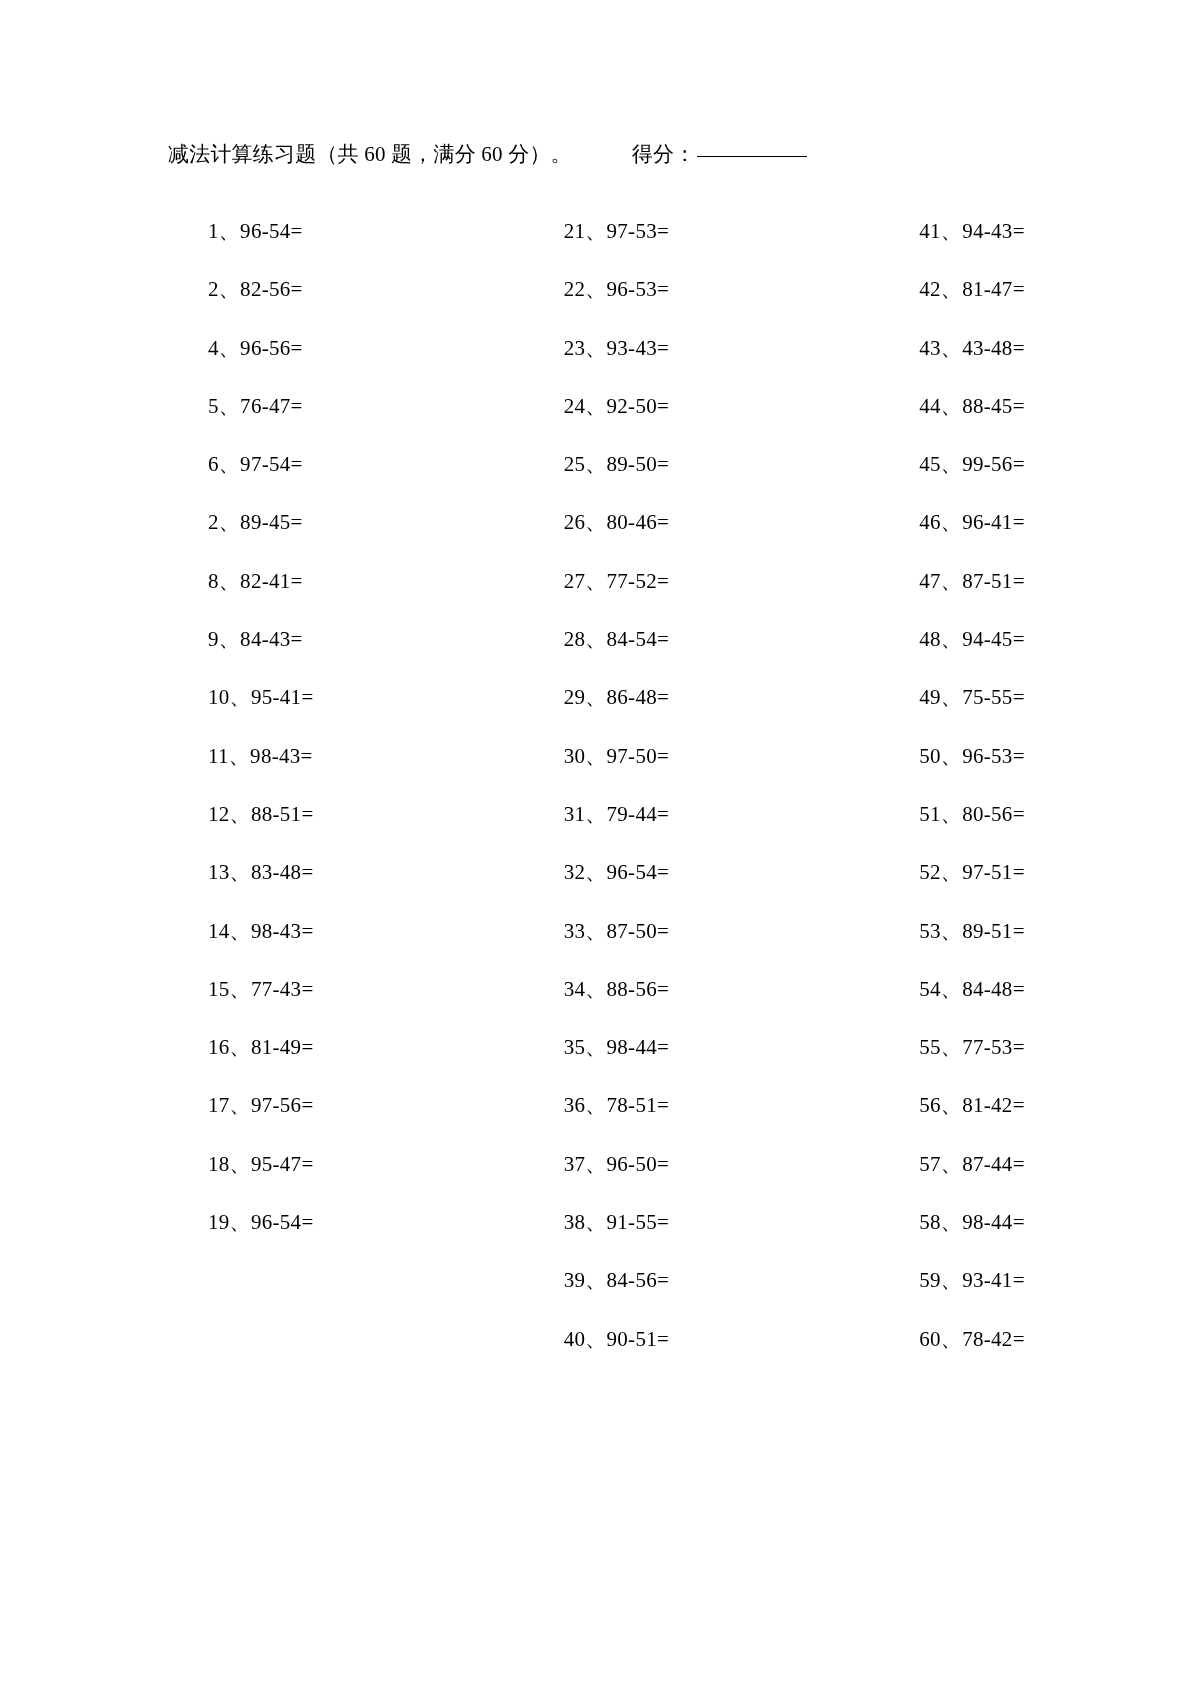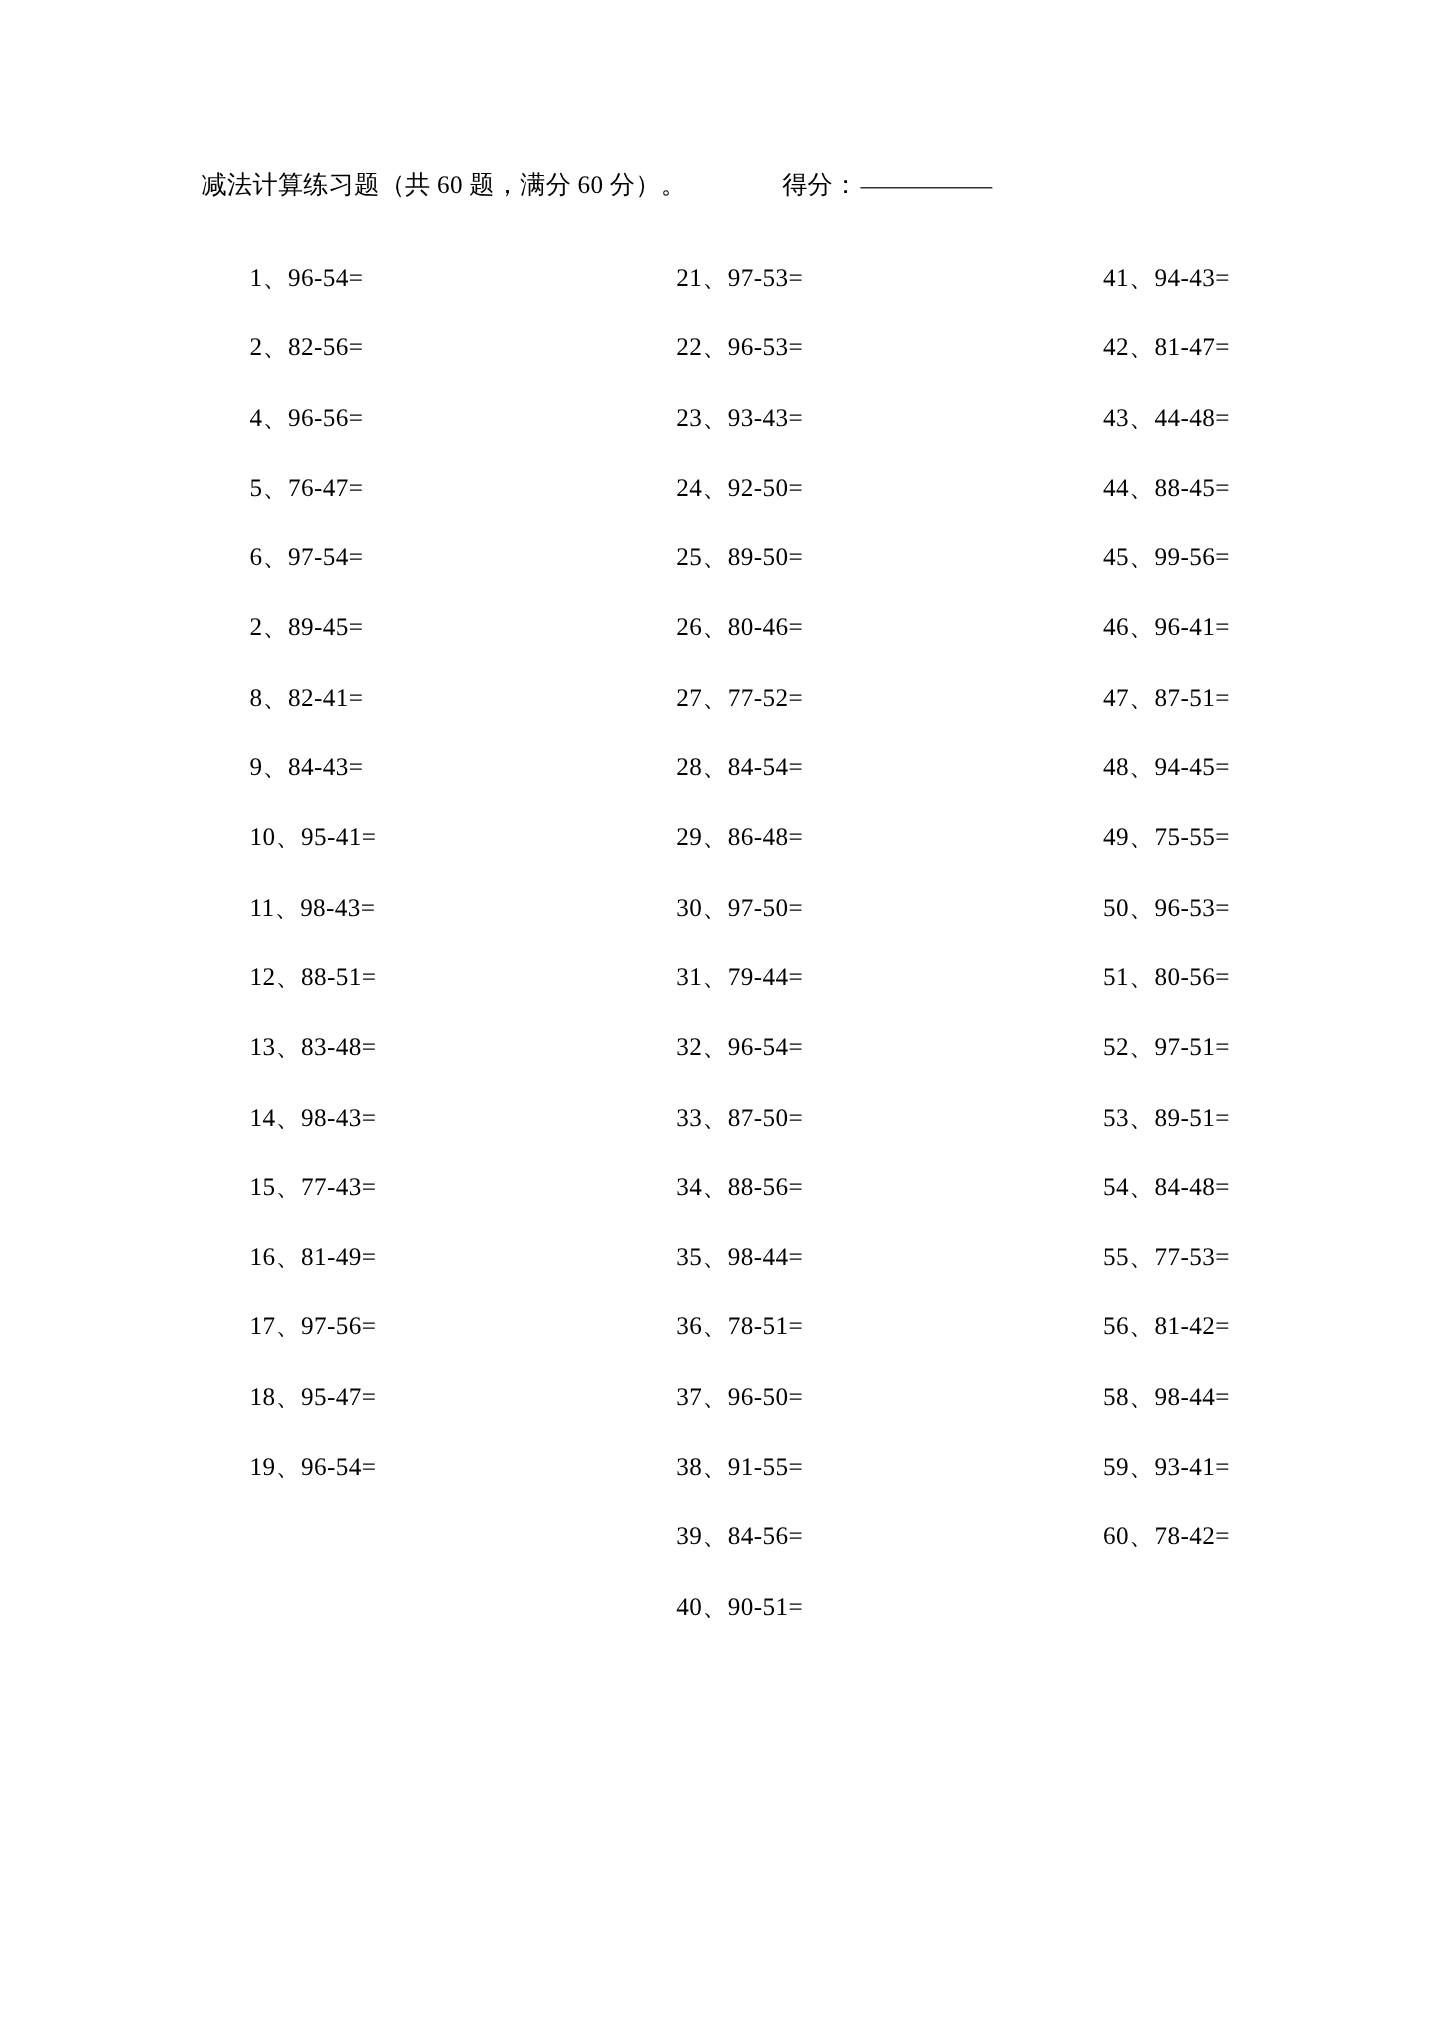--- a/index.html
+++ b/index.html
@@ -29,21 +29,21 @@
     align-items: baseline;
     font-size: 21px;
     letter-spacing: 0.2px;
     margin-bottom: 34px;
     white-space: nowrap;
   }
   .header .title {
     font-family: "Liberation Serif", serif;
   }
   .header .score-label {
-    margin-left: 80px;
+    margin-left: 60px;
   }
   .header .score-blank {
     display: inline-block;
     width: 110px;
     border-bottom: 1px solid #000;
     height: 1px;
     margin-left: 2px;
     position: relative;
     top: -4px;
   }
@@ -118,33 +118,34 @@
       <div class="item">36、78-51=</div>
       <div class="item">37、96-50=</div>
       <div class="item">38、91-55=</div>
       <div class="item">39、84-56=</div>
       <div class="item">40、90-51=</div>
     </div>
 
     <div class="col col-3">
       <div class="item">41、94-43=</div>
       <div class="item">42、81-47=</div>
-      <div class="item">43、44-48=</div>
+      <div class="item">43、43-48=</div>
       <div class="item">44、88-45=</div>
       <div class="item">45、99-56=</div>
       <div class="item">46、96-41=</div>
       <div class="item">47、87-51=</div>
       <div class="item">48、94-45=</div>
       <div class="item">49、75-55=</div>
       <div class="item">50、96-53=</div>
       <div class="item">51、80-56=</div>
       <div class="item">52、97-51=</div>
       <div class="item">53、89-51=</div>
       <div class="item">54、84-48=</div>
       <div class="item">55、77-53=</div>
       <div class="item">56、81-42=</div>
+      <div class="item">57、87-44=</div>
       <div class="item">58、98-44=</div>
       <div class="item">59、93-41=</div>
       <div class="item">60、78-42=</div>
     </div>
 
   </div>
 </div>
 
 </body></html>

